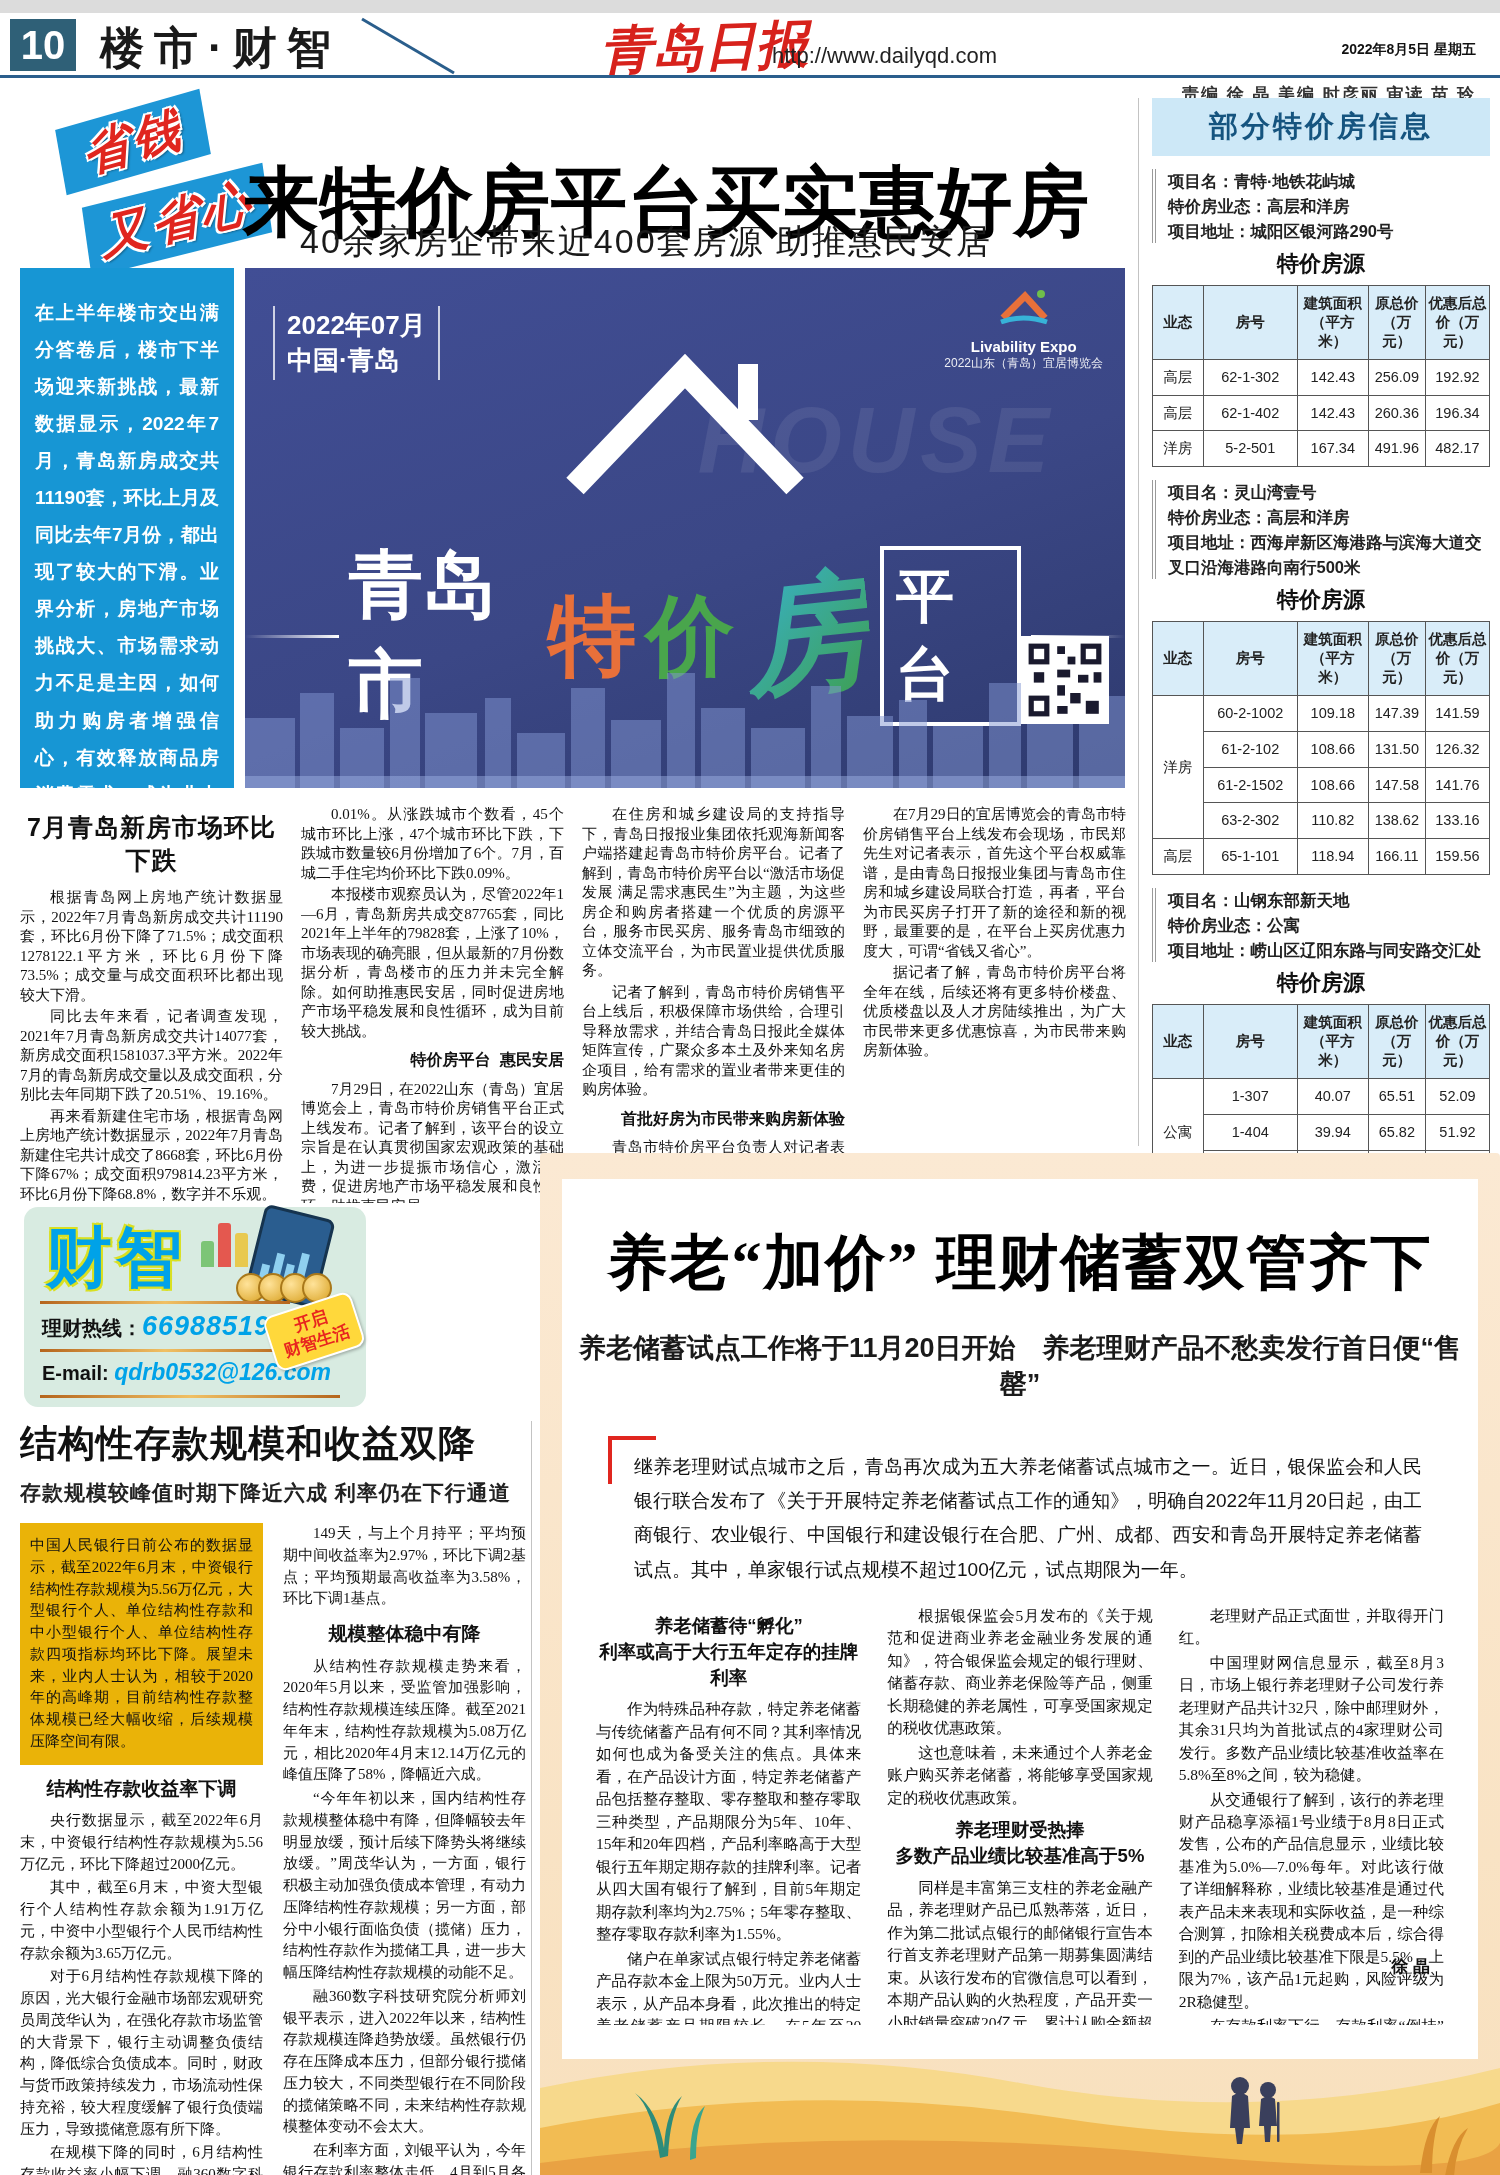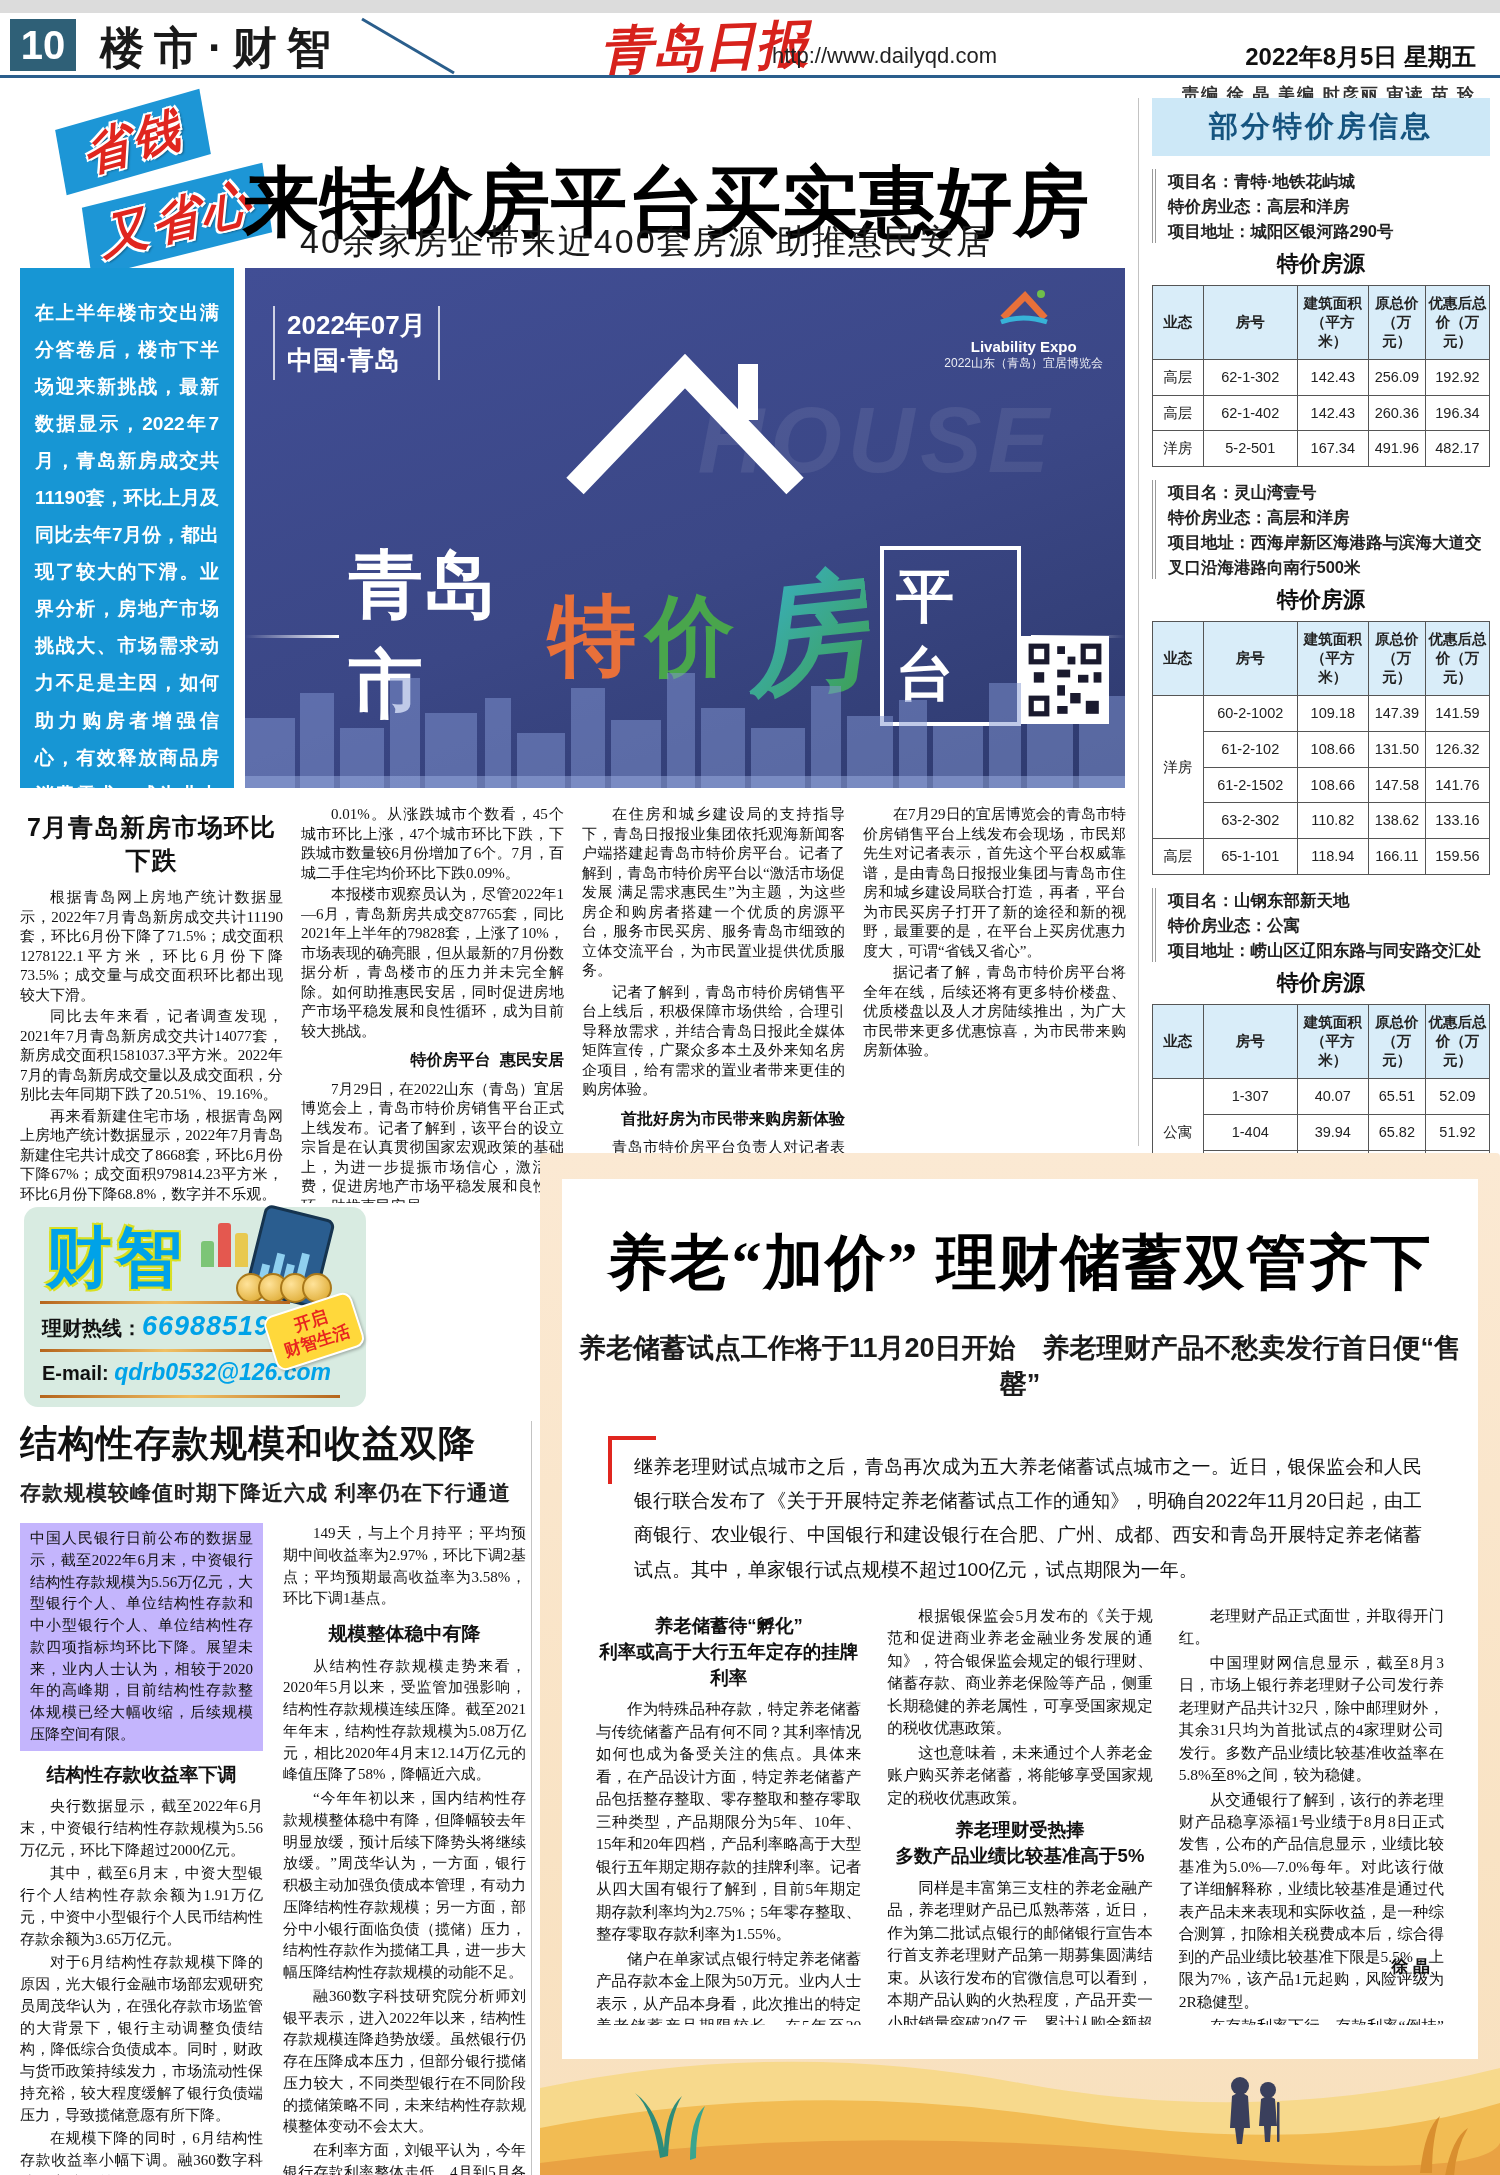--- a/index.html
+++ b/index.html
@@ -7,21 +7,21 @@
         font-family:"Liberation Sans","DejaVu Sans",sans-serif;color:#111;overflow:hidden}
   
   .hdr-rule{position:absolute;left:0;top:62px;width:1500px;height:3px;background:#2a5e8c}
   .pagenum{position:absolute;left:10px;top:6px;width:66px;height:52px;background:#2f6077;color:#fff;
            font-size:40px;font-weight:900;display:flex;align-items:center;justify-content:center}
   .sect-title{position:absolute;left:100px;top:6px;font-size:44px;font-weight:900;letter-spacing:10px;color:#1a1a1a}
   .hdr-slash{position:absolute;left:358px;top:4px;width:100px;height:58px;overflow:visible}
   .masthead{position:absolute;left:600px;top:0px;font-size:52px;font-weight:900;font-style:italic;
             color:#d7221c;font-family:"Liberation Serif","DejaVu Serif",serif;transform:rotate(-2deg)}
   .site{position:absolute;left:772px;top:30px;font-size:22px;color:#222}
-  .hdr-date{position:absolute;right:24px;top:28px;font-size:24px;font-weight:bold;color:#111}
+  .hdr-date{position:absolute;right:24px;top:28px;font-size:14px;font-weight:bold;color:#111}
   .staff{position:absolute;right:24px;top:70px;font-size:17px;font-weight:bold;color:#333;letter-spacing:2px}
   
   .stamp{position:absolute;background:#1d96d6;display:flex;align-items:center;justify-content:center}
   .stamp1{left:58px;top:96px;width:150px;height:66px;transform:rotate(-16deg) skewX(-6deg)}
   .stamp2{left:84px;top:172px;width:186px;height:70px;transform:rotate(-14deg) skewX(-6deg)}
   .stamp span{font-size:48px;font-weight:900;font-style:italic;color:#e0261f;letter-spacing:4px;
       text-shadow:-2px -2px 0 #fff,2px -2px 0 #fff,-2px 2px 0 #fff,2px 2px 0 #fff,3px 3px 2px rgba(0,0,0,.35)}
   
   .headline{position:absolute;left:243px;top:88px;width:900px;font-size:76px;font-weight:900;
             font-family:"Liberation Serif","DejaVu Serif",serif;letter-spacing:1px;color:#000;white-space:nowrap}
@@ -90,21 +90,21 @@
   .cz-coins{position:absolute;right:34px;top:66px;display:flex}
   .cz-coins i{width:26px;height:26px;border-radius:50%;background:radial-gradient(circle at 35% 35%,#ffe39a,#d9a223);
               border:2px solid #a9781a;margin-left:-8px}
   
   .deposit{position:absolute;left:20px;top:1406px;width:506px;height:760px;overflow:hidden}
   .dep-h1{font-size:37px;font-weight:900;font-family:"Liberation Serif","DejaVu Serif",serif;letter-spacing:1px;margin:0}
   .dep-h2{font-size:21px;font-weight:bold;margin:10px 0 0;letter-spacing:1px;color:#222}
   .dep-cols{display:flex;gap:20px;margin-top:16px;height:690px;overflow:hidden}
   .dep-col{flex:1;font-size:15px;line-height:1.45;text-align:justify;
            font-family:"Liberation Serif","DejaVu Serif",serif}
-  .dep-intro{background:#c4b5fd;padding:5px 10px;margin-bottom:10px}
+  .dep-intro{background:#eab308;padding:12px 10px;margin-bottom:10px}
   .dep-col h5{font-size:19px;text-align:center;font-weight:900;margin:10px 0 8px;font-family:"Liberation Sans",sans-serif}
   
   .pension{position:absolute;left:540px;top:1140px;width:960px;height:1035px;border-radius:4px;
            background:linear-gradient(180deg,#fbe9d3,#f8e0bd);overflow:hidden}
   .pen-card{position:absolute;left:22px;top:26px;width:916px;height:880px;background:#fff}
   .pen-h1{margin:44px 0 0;text-align:center;font-size:60px;font-weight:900;letter-spacing:2px;
           font-family:"Liberation Serif","DejaVu Serif",serif;color:#000}
   .pen-h2{margin:26px 0 0;text-align:center;font-size:27px;font-weight:bold;color:#1a1a1a}
   .pen-intro{position:relative;margin:34px 46px 0;padding:14px 10px 0 26px;font-size:19px;line-height:1.8;
              text-align:justify;color:#111}

